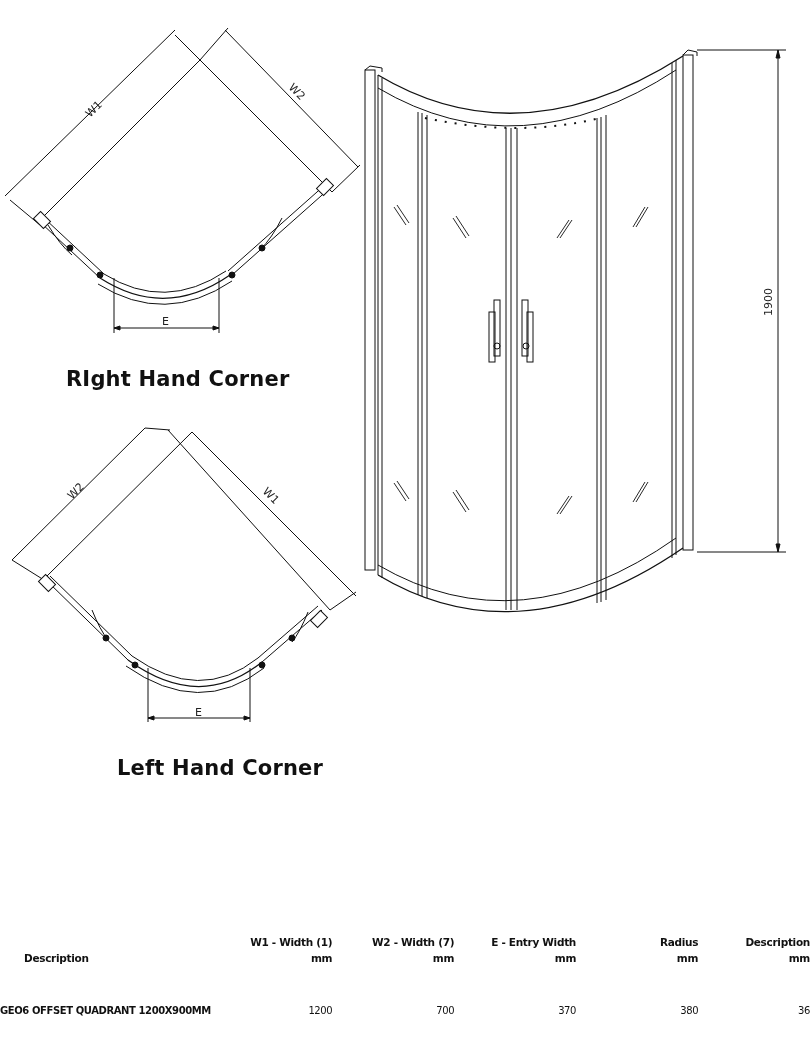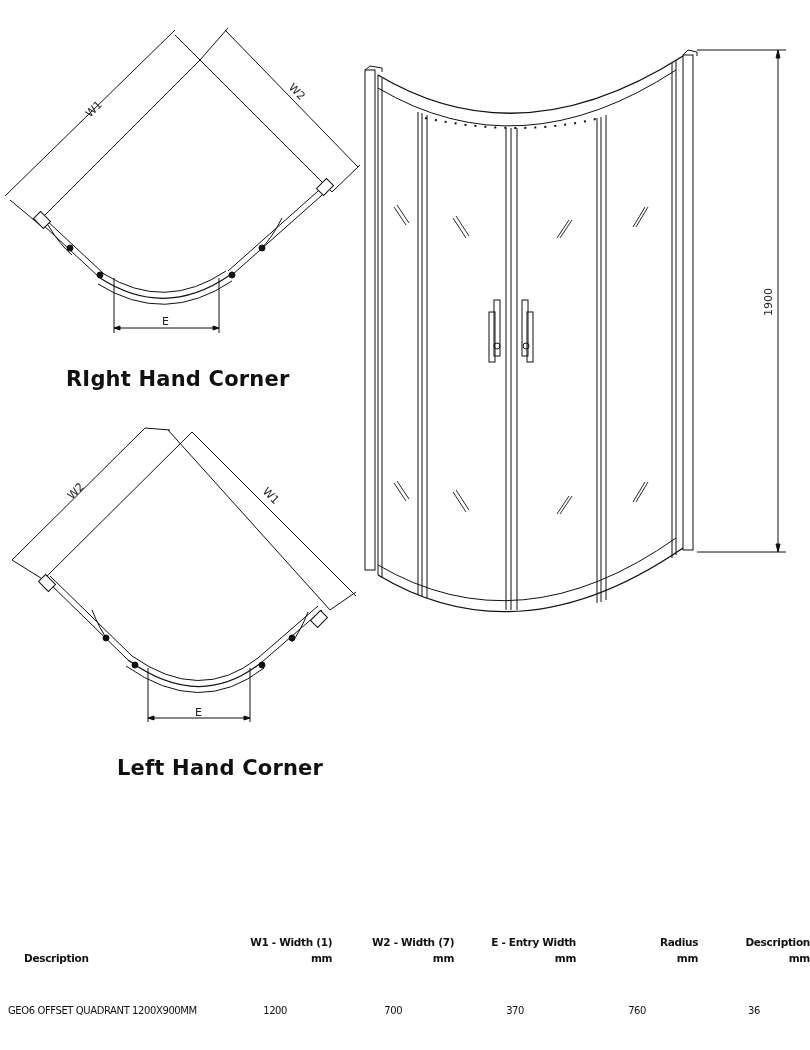--- a/index.html
+++ b/index.html
@@ -3,22 +3,22 @@
 <meta charset="utf-8">
 <style>
   html, body { margin: 0; padding: 0; background: #ffffff; }
   body { width: 810px; height: 1050px; position: relative; overflow: hidden; font-family: "DejaVu Sans", sans-serif; color: #111; }
   svg.drawing { position: absolute; left: 0; top: 0; }
   .caption { position: absolute; font-family: "DejaVu Sans", sans-serif; font-size: 21px; color: #111; letter-spacing: 0.2px; font-weight: bold; }
   .dimlabel { font-family: "DejaVu Sans", sans-serif; font-size: 11px; fill: #222; }
   .spec-table { position: absolute; left: 0; top: 920px; width: 810px; border-collapse: collapse; font-family: "DejaVu Sans", sans-serif; }
   .spec-table th { font-size: 10.5px; font-weight: bold; text-align: right; vertical-align: bottom; padding: 0; height: 46px; line-height: 16px; letter-spacing: -0.3px; }
   .spec-table th.desc { text-align: left; padding-left: 24px; }
-  .spec-table td { font-size: 10px; text-align: center; height: 50px; vertical-align: bottom; padding: 0 0 6px 0; letter-spacing: -0.4px; }
-  .spec-table td.desc { text-align: left; padding-left: 8px; }
+  .spec-table td { font-size: 10px; text-align: right; height: 50px; vertical-align: bottom; padding: 0 0 6px 0; letter-spacing: -0.4px; }
+  .spec-table td.desc { text-align: left; padding-left: 0; font-weight: bold; }
 </style>
 </head>
 <body>
 
 <svg class="drawing" width="810" height="900" viewBox="0 0 810 900" xmlns="http://www.w3.org/2000/svg">
 
   <g stroke="#111" fill="none" stroke-width="1">
 
     <line x1="38" y1="222" x2="200" y2="60"></line>
     <line x1="175" y1="35" x2="332" y2="192"></line>
@@ -184,17 +184,17 @@
           <div>mm</div>
         </th>
     </tr>
   </thead>
   <tbody>
     <tr>
       <td class="desc">GEO6 OFFSET QUADRANT 1200X900MM</td>
       <td>1200</td>
       <td>700</td>
       <td>370</td>
-      <td>760</td>
+      <td>380</td>
       <td>36</td>
     </tr>
   </tbody>
 </table>
 
 </body></html>

